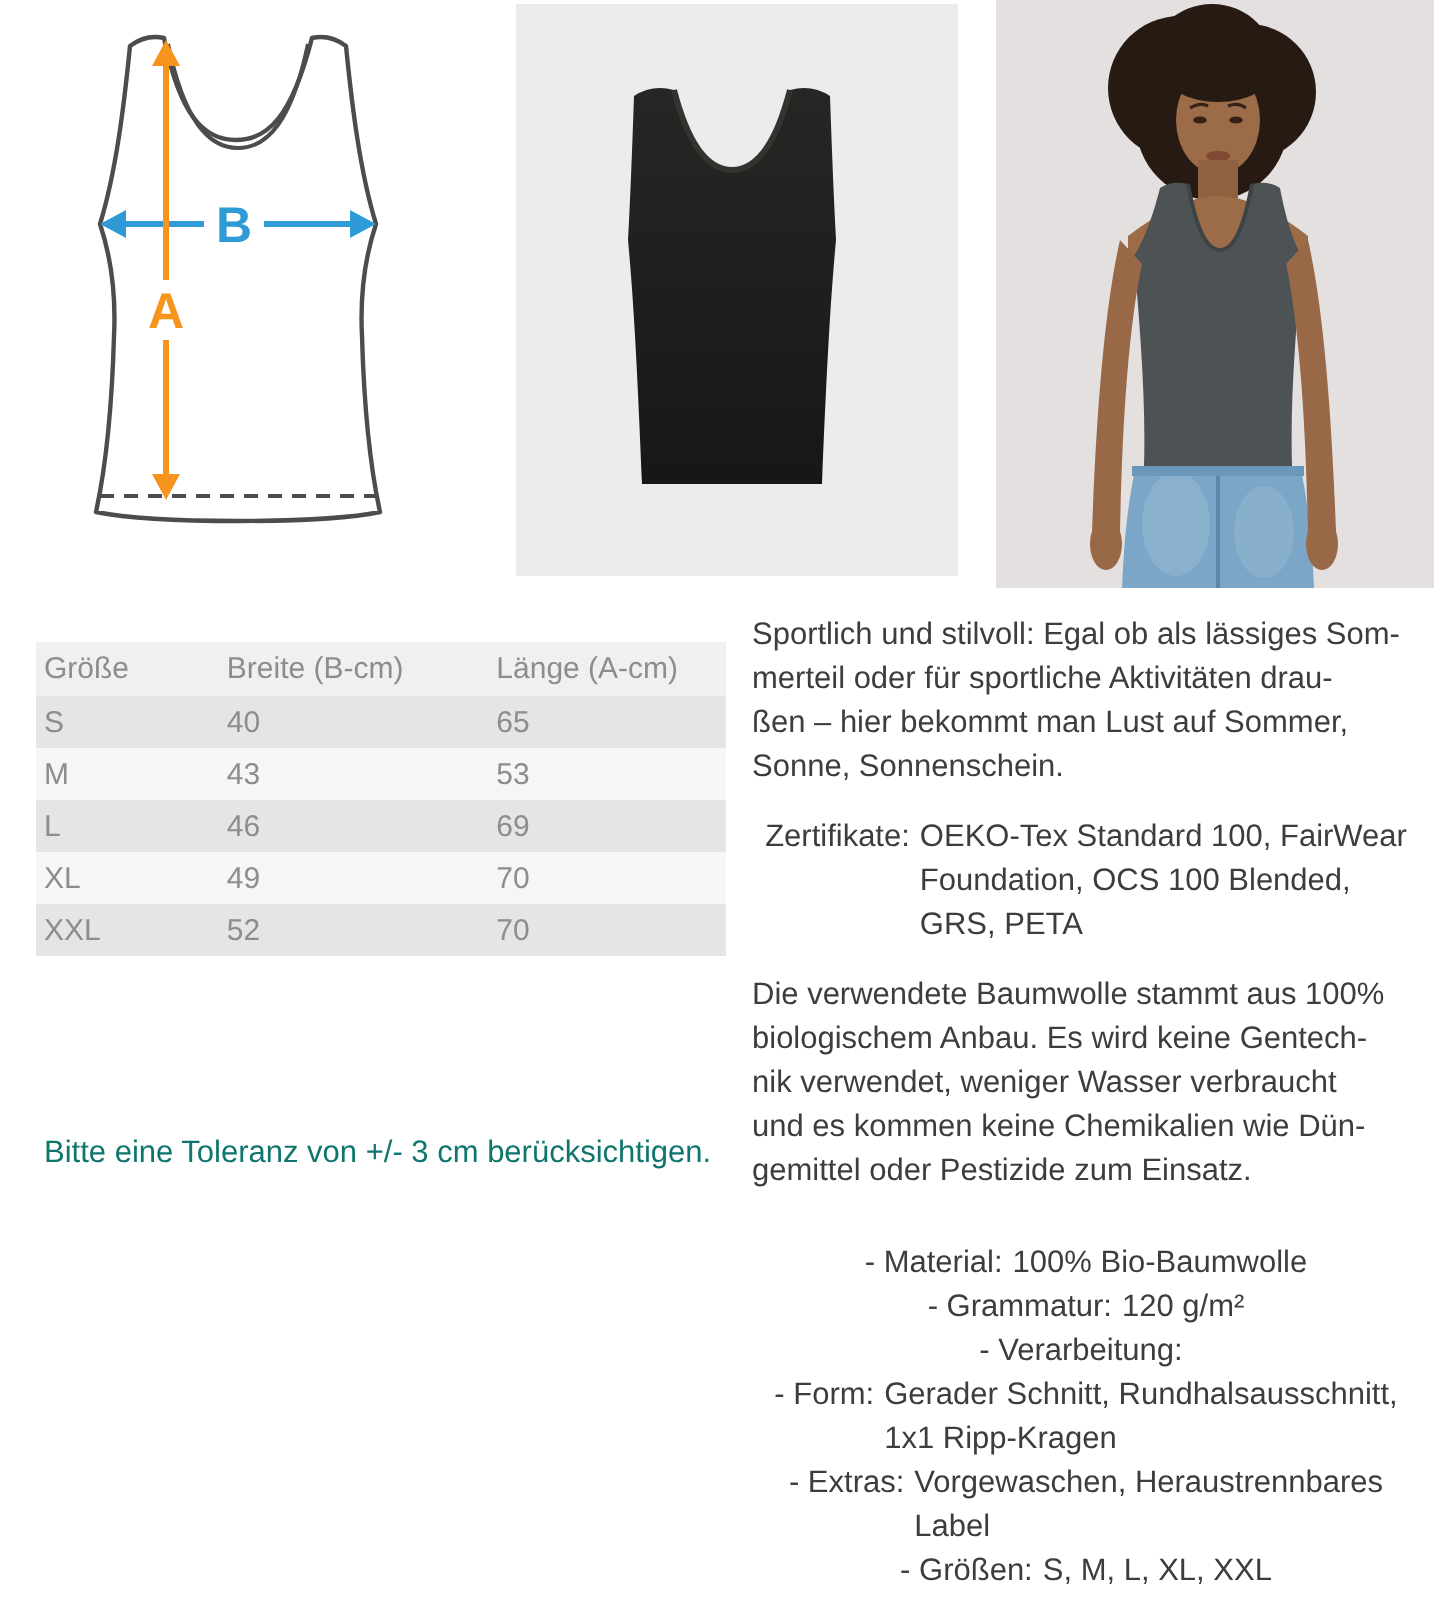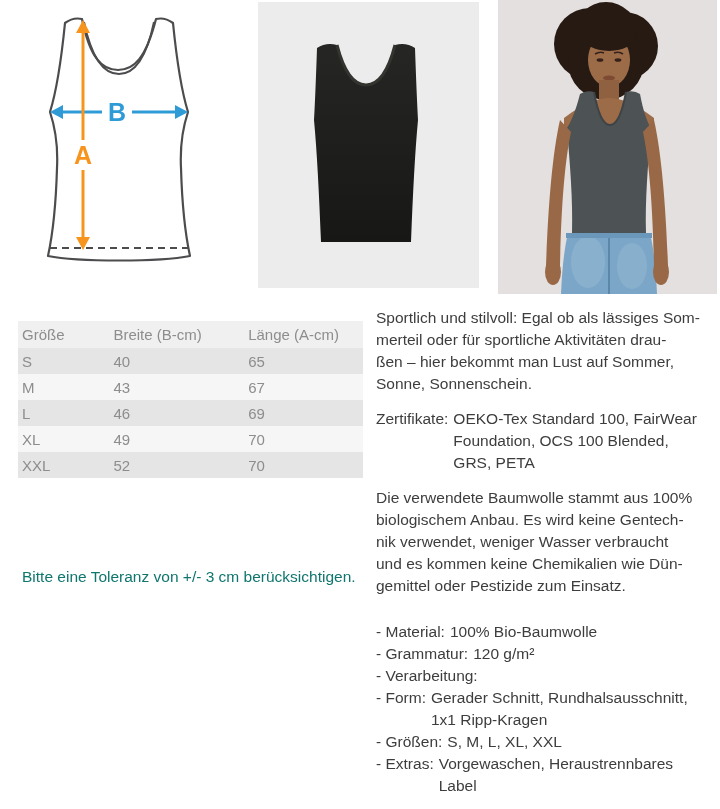--- a/index.html
+++ b/index.html
@@ -23,21 +23,21 @@
   .size-table tbody tr:nth-child(even) { background:#f6f6f6; }
   .col-size { width:90px; } .col-width { width:136px; } .col-length { width:119px; }
 
   .tolerance-note { position:absolute; left:22px; top:524px; width:345px;
                     font-size:15.5px; color:#0f766e;margin-top:44px; }
 
   
   .desc { position:absolute; left:376px; top:307px; width:334px;
           font-size:15.5px; line-height:22px; color:#3d3d3d; }
   .desc .block { margin:0 0 13px 0; white-space:pre-line; }
-  .pair { display:flex; align-items:flex-start; }
+  .pair { display:flex; align-items:flex-start;justify-content:center; }
   .pair.cert { margin:0 0 13px 0; }
   .pair .lbl { white-space:pre; margin-right:5px; flex:none; }
   .pair .val { white-space:pre-line; }
   .details { margin-top:24px; }
 </style>
 </head>
 <body>
 
 <div class="page">
 
@@ -142,21 +142,21 @@
     </thead>
     <tbody>
       <tr>
         <td>S</td>
         <td>40</td>
         <td>65</td>
       </tr>
       <tr>
         <td>M</td>
         <td>43</td>
-        <td>67</td>
+        <td>53</td>
       </tr>
       <tr>
         <td>L</td>
         <td>46</td>
         <td>69</td>
       </tr>
       <tr>
         <td>XL</td>
         <td>49</td>
         <td>70</td>
@@ -201,24 +201,24 @@
       </div>
       <div class="pair">
         <span class="lbl">- Verarbeitung:</span>
       </div>
       <div class="pair">
         <span class="lbl">- Form:</span>
         <span class="val">Gerader Schnitt, Rundhalsausschnitt,
 1x1 Ripp-Kragen</span>
       </div>
       <div class="pair">
-        <span class="lbl">- Größen:</span>
-        <span class="val">S, M, L, XL, XXL</span>
-      </div>
-      <div class="pair">
         <span class="lbl">- Extras:</span>
         <span class="val">Vorgewaschen, Heraustrennbares
 Label</span>
       </div>
+      <div class="pair">
+        <span class="lbl">- Größen:</span>
+        <span class="val">S, M, L, XL, XXL</span>
+      </div>
     </div>
   </div>
 
 </div>
 
 </body></html>

